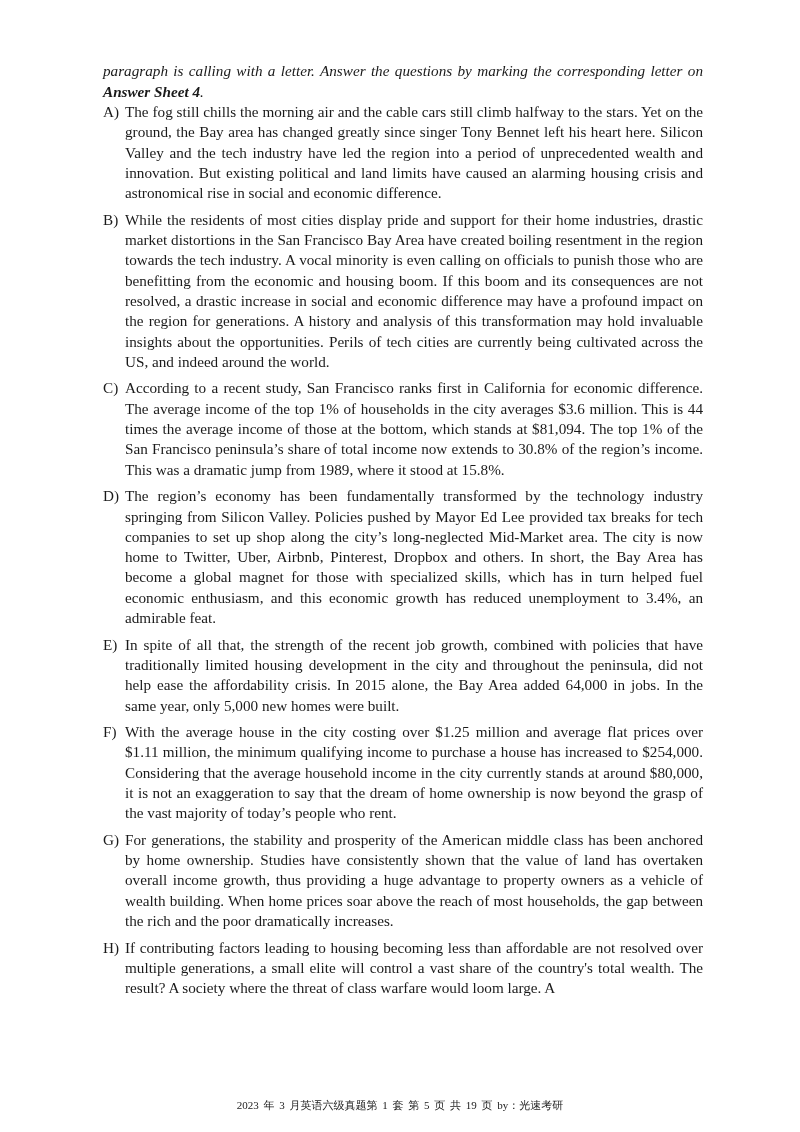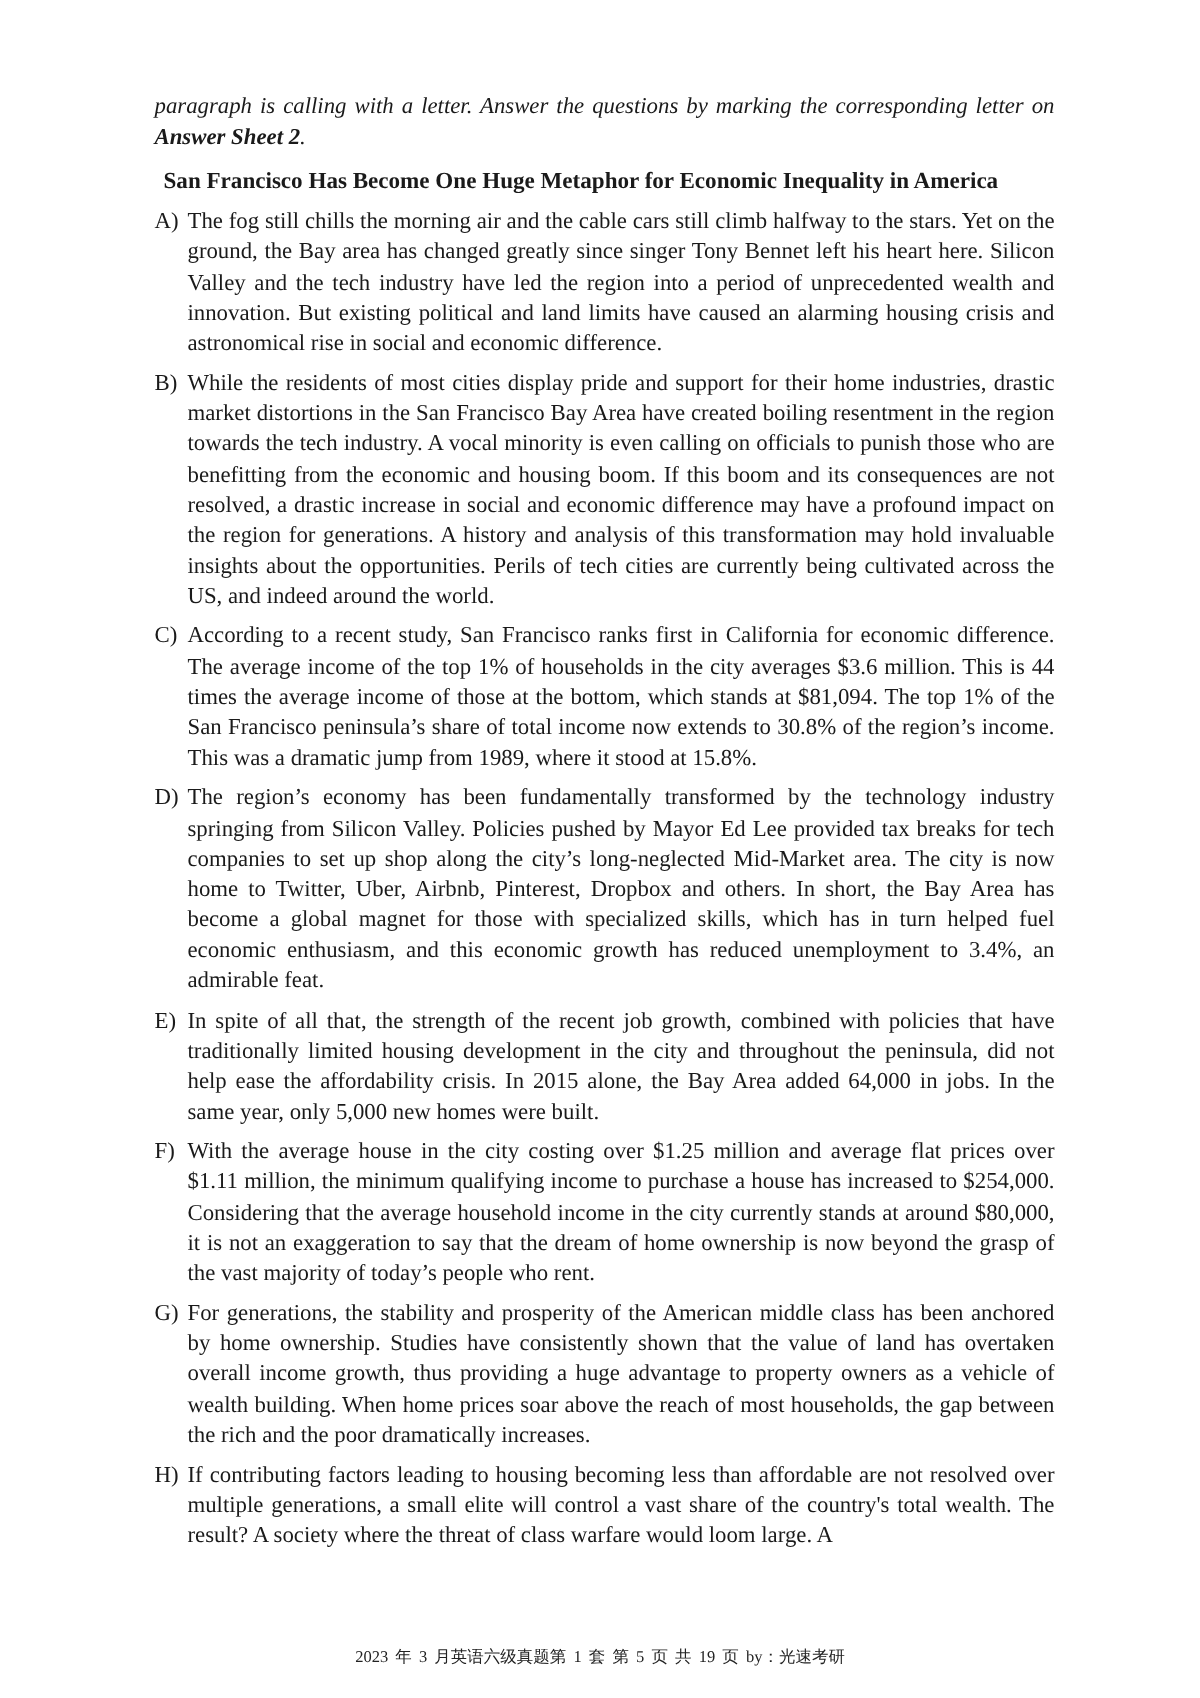--- a/index.html
+++ b/index.html
@@ -61,23 +61,22 @@
       line-height: 14px;
       font-family: "Liberation Serif", "DejaVu Serif", serif;
       color: #222;
       word-spacing: 2px;
     }
   </style>
 </head>
 <body>
 
 <div class="page">
-  <p class="intro"><span>paragraph is calling with a letter. Answer the questions by marking the corresponding letter on </span><b>Answer Sheet 2</b><span>.</span></p>
+  <p class="intro"><span>paragraph is calling with a letter. Answer the questions by marking the corresponding letter on </span><b>Answer Sheet 4</b><span>.</span></p>
 
-  <div class="title">San Francisco Has Become One Huge Metaphor for Economic Inequality in America</div>
 
   <div class="para">
     <span class="letter">A)</span>
     <span>The fog still chills the morning air and the cable cars still climb halfway to the stars. Yet on the ground, the Bay area has changed greatly since singer Tony Bennet left his heart here. Silicon Valley and the tech industry have led the region into a period of unprecedented wealth and innovation. But existing political and land limits have caused an alarming housing crisis and astronomical rise in social and economic difference.</span>
   </div>
   <div class="para">
     <span class="letter">B)</span>
     <span>While the residents of most cities display pride and support for their home industries, drastic market distortions in the San Francisco Bay Area have created boiling resentment in the region towards the tech industry. A vocal minority is even calling on officials to punish those who are benefitting from the economic and housing boom. If this boom and its consequences are not resolved, a drastic increase in social and economic difference may have a profound impact on the region for generations. A history and analysis of this transformation may hold invaluable insights about the opportunities. Perils of tech cities are currently being cultivated across the US, and indeed around the world.</span>
   </div>
   <div class="para">

